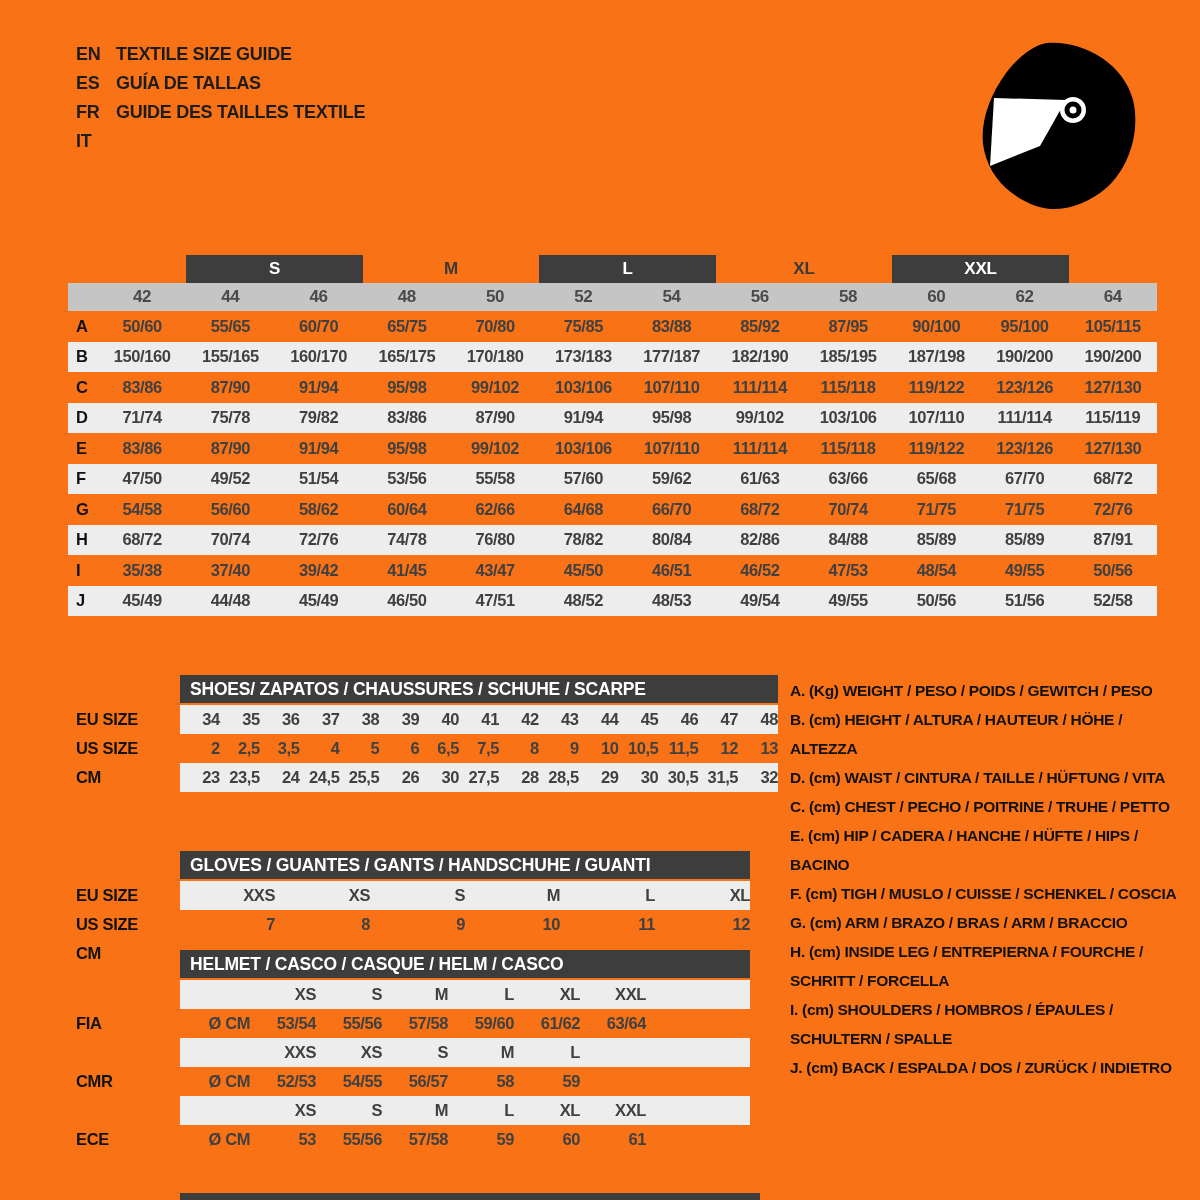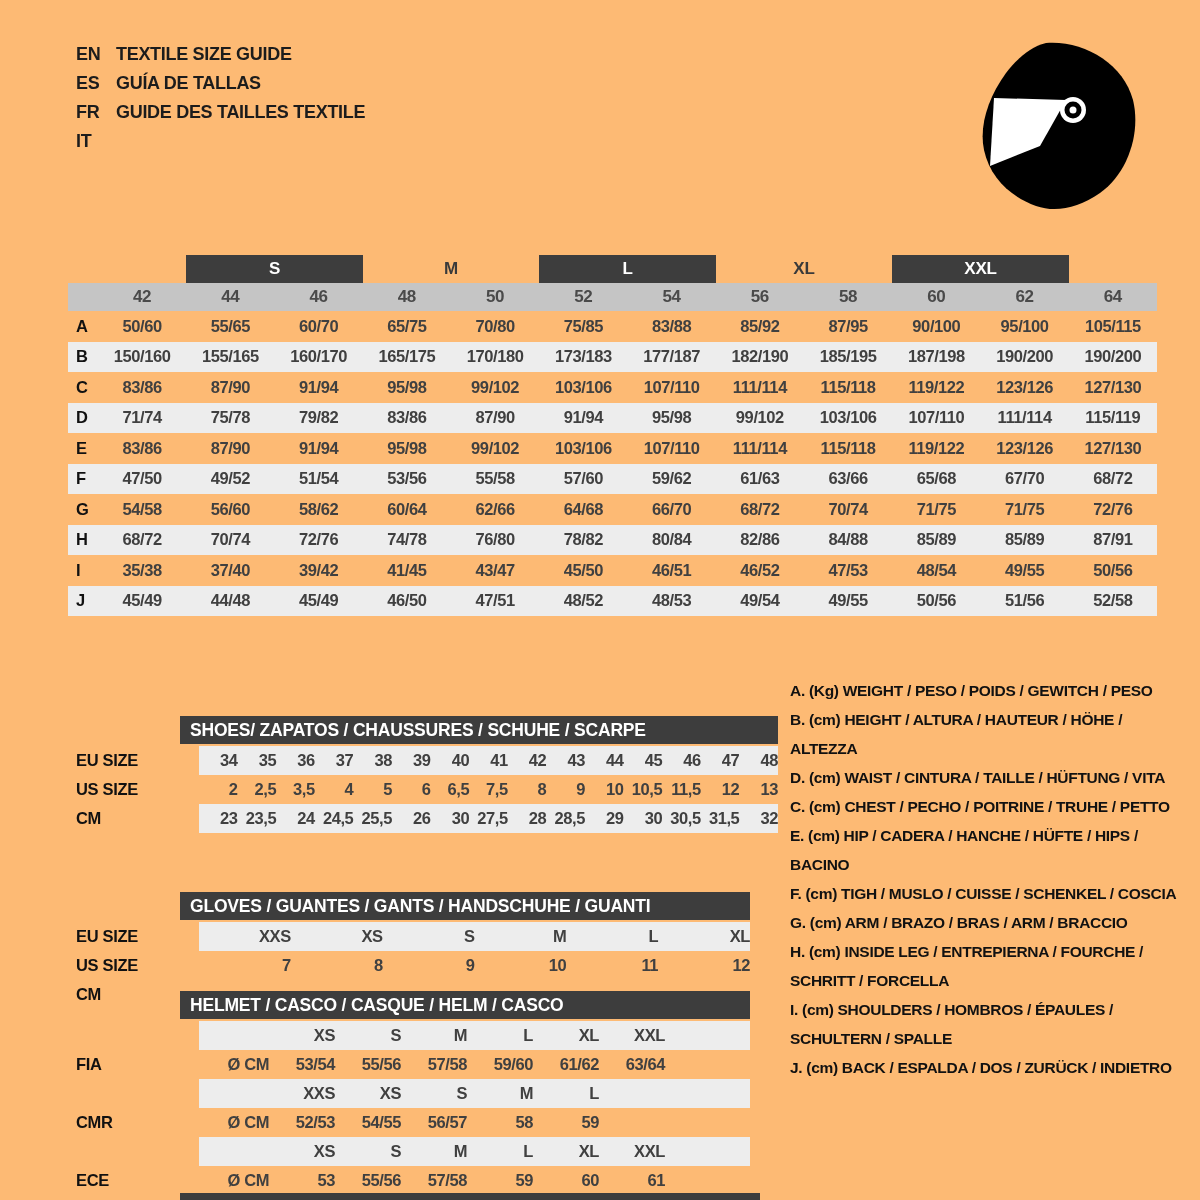--- a/index.html
+++ b/index.html
@@ -1,17 +1,17 @@
 <!DOCTYPE html>
 <html><head>
 <meta charset="utf-8">
 <style>
   html,body{margin:0;padding:0;background:#fff;}
   .canvas{
-    position:relative;width:1200px;height:1200px;background:#fdba74;overflow:hidden;
+    position:relative;width:1200px;height:1200px;background:#f97316;overflow:hidden;
     font-family:"Liberation Sans", sans-serif;font-weight:700;color:#222;
   }
   
   .lang-list{position:absolute;left:76px;top:40px;}
   .lang-row{display:flex;line-height:29px;font-size:18px;letter-spacing:-0.3px;color:#1c1c1c;}
   .lang-code{width:40px;}
   
   .helmet{position:absolute;left:978px;top:38px;}
   
   .tex{position:absolute;left:68px;top:255px;width:1089px;}
@@ -27,23 +27,23 @@
   .tex-row{display:grid;grid-template-columns:30px repeat(12,1fr);height:30.5px;align-items:center;
     text-align:center;font-size:16.5px;color:#404040;letter-spacing:-0.4px;}
   .tex-rows .tex-row:nth-child(even){background:#ededed;}
   .tex-label{text-align:left;padding-left:8px;color:#111;}
   
   .sec{position:absolute;left:68px;}
   .sec-shoes{top:675px;width:710px;}
   .sec-gloves{top:851px;width:682px;}
   .sec-helmet{top:950px;width:682px;}
   .sec-title{height:28px;background:#3d3d3d;color:#fff;display:flex;align-items:center;
-    padding-left:10px;font-size:17.5px;letter-spacing:-0.2px;margin-left:112px;margin-top:41px;}
+    padding-left:10px;font-size:17.5px;letter-spacing:-0.2px;margin-left:112px;}
   .sec-rows{margin-top:2px;}
-  .srow{display:flex;height:29px;gap:19px;}
+  .srow{display:flex;height:29px;}
   .sec-label{width:112px;display:flex;align-items:center;padding-left:8px;box-sizing:border-box;
     font-size:16.5px;color:#111;letter-spacing:-0.3px;}
   .vals{flex:1;display:grid;align-items:center;text-align:right;
     font-size:16.5px;color:#404040;letter-spacing:-0.4px;}
   .vals-15{grid-template-columns:repeat(15,1fr);}
   .vals-6{grid-template-columns:repeat(6,1fr);}
   .vals-hel{grid-template-columns:70px repeat(6,66px) 1fr;}
   .sec-shoes .srow:nth-child(odd) .vals{background:#ededed;}
   .sec-gloves .srow:nth-child(odd) .vals{background:#ededed;}
   .sec-helmet .srow:nth-child(odd) .vals{background:#ededed;}

